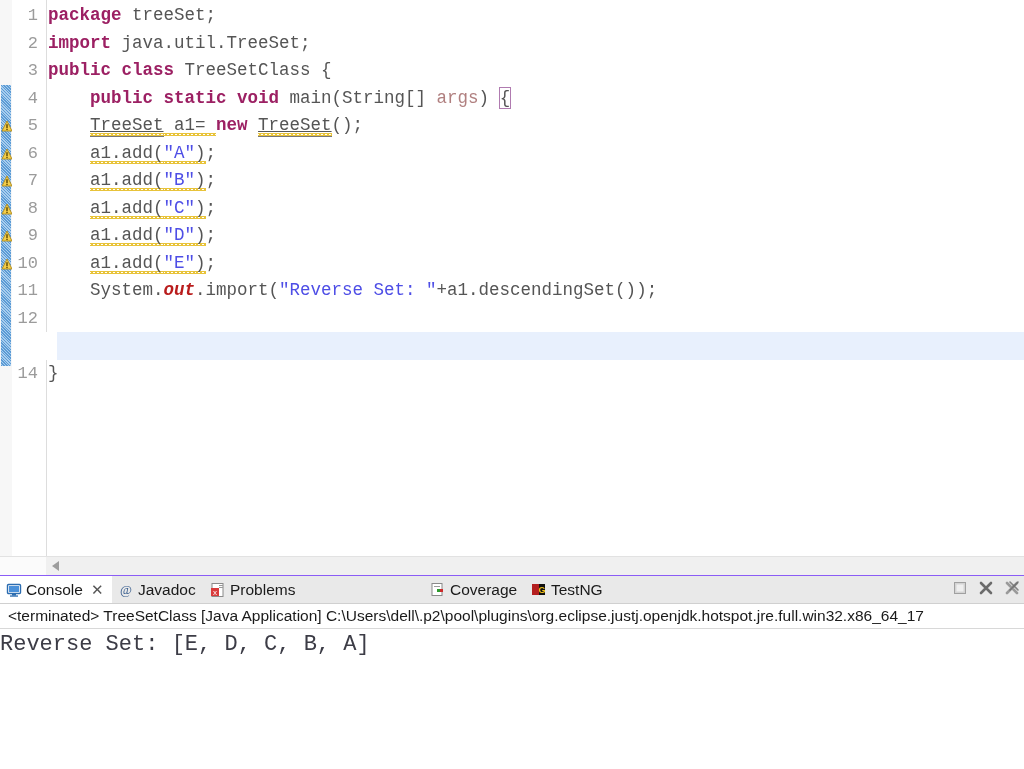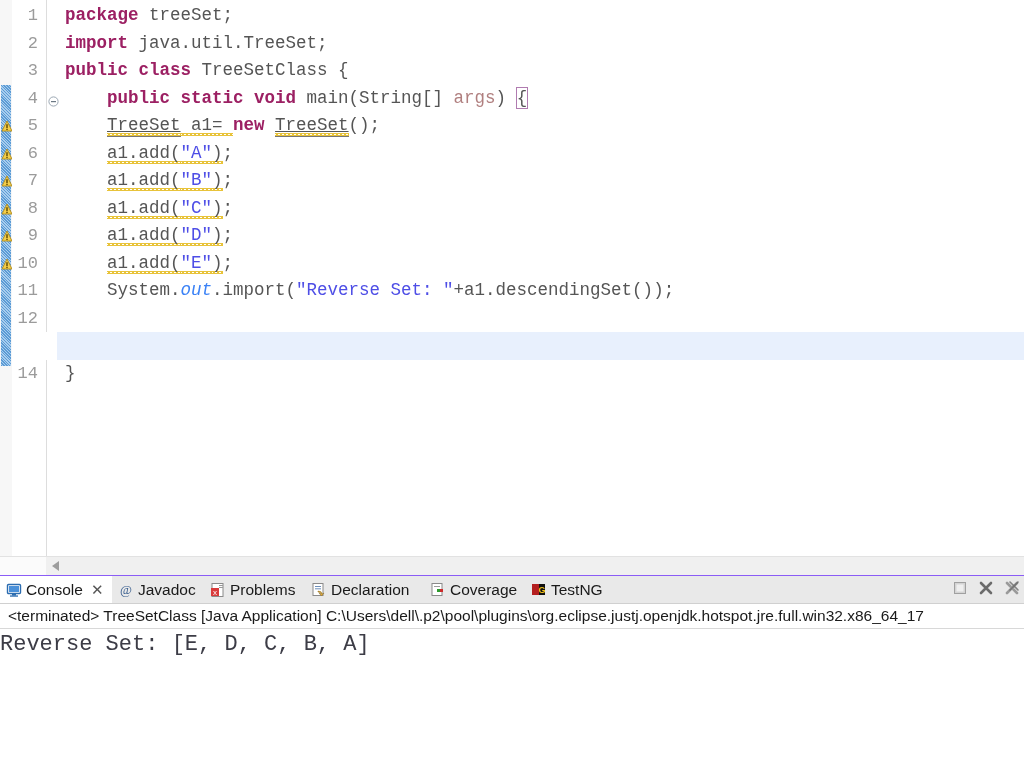--- a/index.html
+++ b/index.html
@@ -77,21 +77,21 @@
   .fold-marker {
     position: absolute;
     left: 1px;
     width: 11px;
     height: 11px;
   }
 
   
   #code-surface {
     position: absolute;
-    left: 65px; top: 0;
+    left: 48px; top: 0;
     right: 0;
     height: 684px;
     background: #ffffff;
     overflow: hidden;
   }
   .code-line {
     position: absolute;
     left: 0;
     height: 27.5px;
     line-height: 27.5px;
@@ -112,21 +112,21 @@
     left: 12px;
     width: 45px;
     height: 27.5px;
     background: #ffffff;
   }
 
   
   .kw      { color: #9c2063; font-weight: bold; }
   .str     { color: #4e4ee6; }
   .plain   { color: #555555; }
-  .field   { color: #3b82f6; font-weight: normal; font-style: italic; }
+  .field   { color: #b91c1c; font-weight: bold; font-style: italic; }
   .param   { color: #b07f7f; }
   .type-ref{ color: #555555; border-bottom: 1px solid #777; text-decoration: underline; }
   .warnsq  {
     background-repeat: repeat-x;
     background-position: left bottom;
     background-size: 4px 3px;
     background-image:
       linear-gradient(45deg, transparent 40%, #e8c33a 40%, #e8c33a 60%, transparent 60%),
       linear-gradient(-45deg, transparent 40%, #e8c33a 40%, #e8c33a 60%, transparent 60%);
     padding-bottom: 1px;
@@ -351,29 +351,20 @@
       <div class="tab" style="left: 204px; width: 101px;">
         <span class="tab-icon"><svg viewBox="0 0 16 16" width="16" height="16">
             <rect x="2" y="1.5" width="11" height="13" fill="#ffffff" stroke="#8a8a8a" stroke-width="1"></rect>
             <rect x="1" y="6" width="8" height="8" fill="#d93b3b"></rect>
             <text x="5" y="13" font-size="8" fill="#ffffff" text-anchor="middle" font-family="sans-serif">x</text>
             <rect x="9" y="3" width="4" height="1" fill="#9b9b9b"></rect>
             <rect x="9" y="5" width="4" height="1" fill="#9b9b9b"></rect>
           </svg></span>
         <span>Problems</span>
       </div>
-      <div class="tab" style="left: 305px; width: 119px;">
-        <span class="tab-icon"><svg viewBox="0 0 16 16" width="16" height="16">
-            <rect x="2" y="1.5" width="10" height="12" fill="#ffffff" stroke="#8a8a8a" stroke-width="1"></rect>
-            <rect x="4" y="4" width="6" height="1" fill="#6d8fba"></rect>
-            <rect x="4" y="6.3" width="6" height="1" fill="#6d8fba"></rect>
-            <path d="M7 9 q4 0 4 3 l2 -1 -2.5 3 -2.5 -3 2 1 q0 -2 -3 -2 z" fill="#e0a93c" stroke="#8a6a1c" stroke-width="0.5"></path>
-          </svg></span>
-        <span>Declaration</span>
-      </div>
       <div class="tab" style="left: 424px; width: 101px;">
         <span class="tab-icon"><svg viewBox="0 0 16 16" width="16" height="16">
             <rect x="2" y="1.5" width="10" height="12" fill="#ffffff" stroke="#8a8a8a" stroke-width="1"></rect>
             <rect x="4" y="4" width="6" height="1" fill="#9b9b9b"></rect>
             <rect x="7" y="7" width="6" height="3" fill="#2e9b2e"></rect>
             <rect x="10" y="7" width="3" height="3" fill="#cc2b2b"></rect>
           </svg></span>
         <span>Coverage</span>
       </div>
       <div class="tab" style="left: 525px; width: 86px;">

